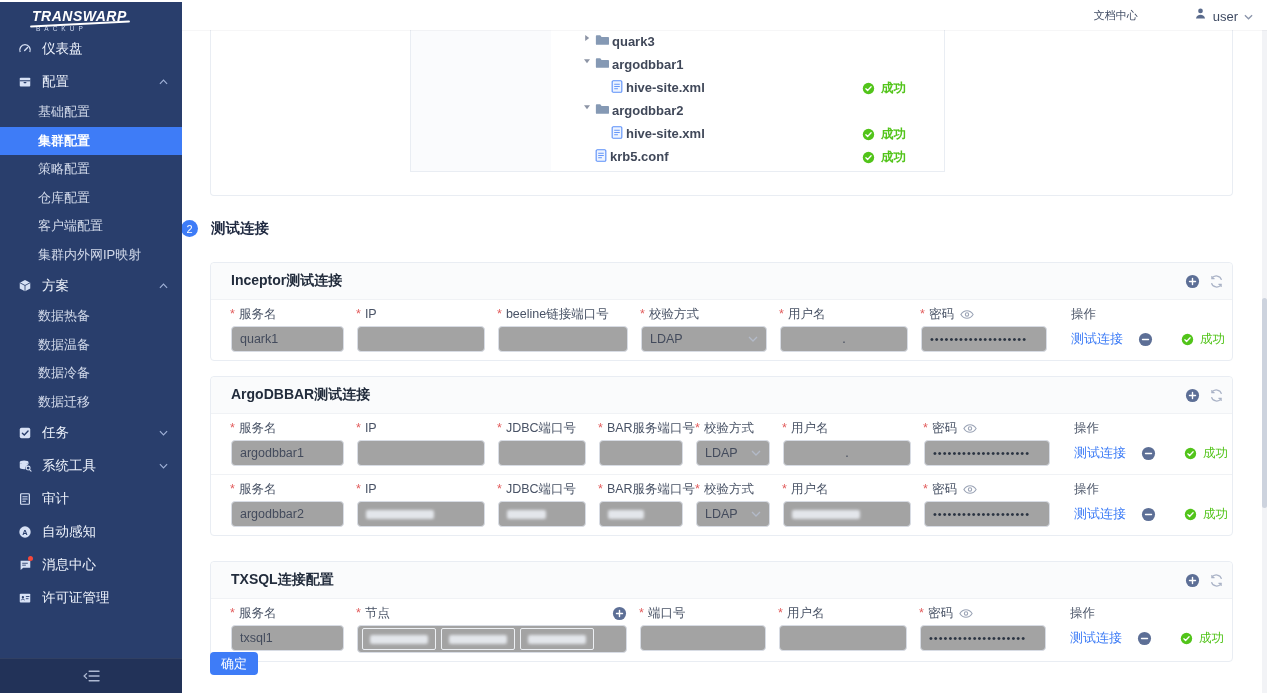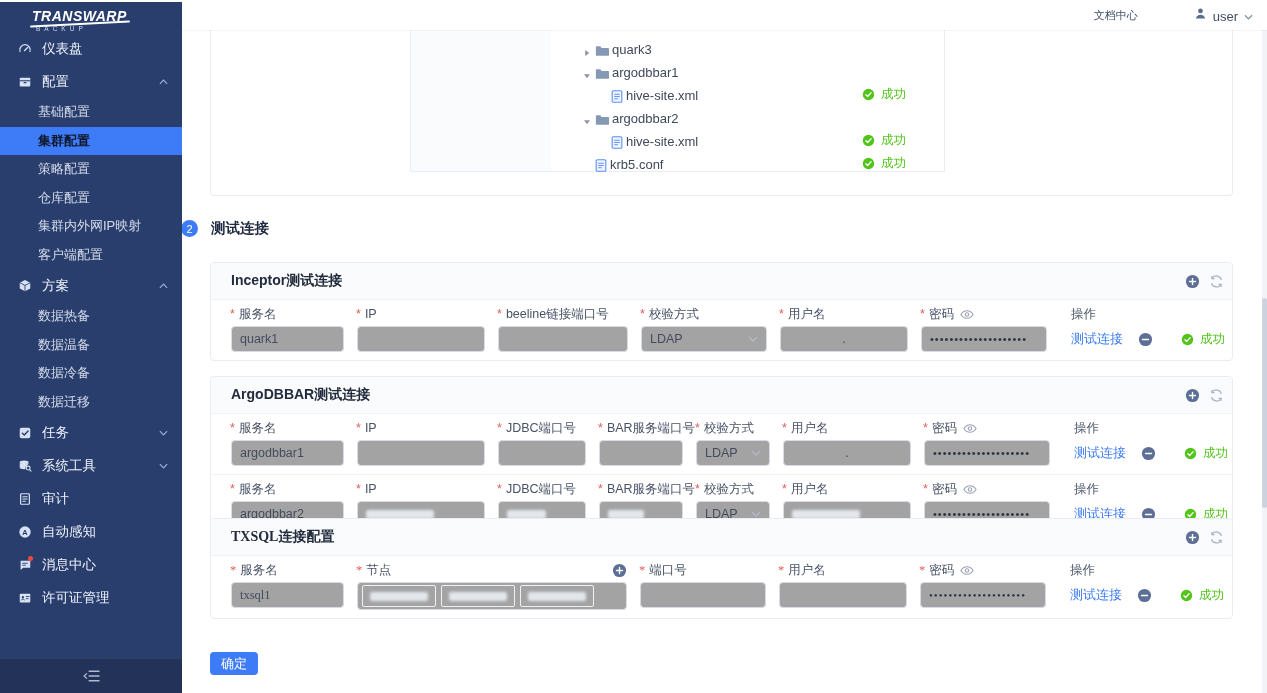--- a/index.html
+++ b/index.html
@@ -12,51 +12,51 @@
   .logo-word{font-size:14px;font-weight:bold;font-style:italic;color:#fff;letter-spacing:.5px;margin-left:32px;line-height:14px;}
   .logo-line{position:absolute;left:30px;top:21px;width:100px;height:1.5px;background:#fff;transform:rotate(-3deg);border-radius:1px;}
   .logo-sub{font-size:6.5px;letter-spacing:4px;color:#cdd8ef;margin-left:36px;margin-top:2px;}
   .menu{position:absolute;top:30px;left:0;right:0;bottom:36px;overflow:hidden;}
   .mi{display:flex;align-items:center;cursor:pointer;}
   .mi .ic{width:14px;height:14px;margin-right:10px;display:flex;align-items:center;justify-content:center;flex:none;}
   .mi .lbl{white-space:nowrap;}
   .mi .chev{margin-left:auto;margin-right:14px;display:flex;}
   .mi-top{height:33px;padding-left:18px;font-size:13.5px;color:#eef3fc;}
   .mi-sub{height:28.5px;padding-left:38px;font-size:13px;color:rgba(232,238,250,.88);}
-  .mi-sub.sel{background:#3e7cf7;color:#0f172a;font-weight:bold;font-family:Liberation Serif, serif;}
+  .mi-sub.sel{background:#3e7cf7;color:#ffffff;font-weight:bold;font-family:Liberation Serif, serif;}
   .badge-dot{position:absolute;width:5px;height:5px;border-radius:50%;background:#f5483b;margin-left:10px;margin-top:-12px;}
   .side-foot{position:absolute;bottom:0;left:0;right:0;height:36px;background:#223258;border-top:1px solid rgba(255,255,255,.07);display:flex;align-items:center;justify-content:center;cursor:pointer;}
 
   
   .top-header{position:absolute;left:157px;top:0;width:1110px;height:30px;background:#fff;display:flex;align-items:center;justify-content:flex-end;box-shadow:0 1px 0 rgba(29,35,41,.04);z-index:4;}
   .doc-center{font-size:11px;color:#3f4b63;margin-right:56px;cursor:pointer;}
   .user-box{display:flex;align-items:flex-end;margin-right:14px;cursor:pointer;}
   .user-box .uname{font-size:13px;color:#3f4b63;margin:0 6px 0 6px;}
 
   
   .tree-card{position:absolute;left:210px;top:30px;width:1023px;height:166px;border:1px solid #e9edf3;border-top:none;border-radius:0 0 4px 4px;background:#fff;box-sizing:border-box;}
   .tree-panel{position:absolute;left:199px;top:0;width:535px;height:142px;border:1px solid #e9edf3;border-top:none;box-sizing:border-box;display:flex;background:#fff;}
   .tree-left{width:140px;background:#fafbfd;flex:none;}
   .tree-list{flex:1;padding:4px 0 0 32px;box-sizing:border-box;}
-  .tnode{display:flex;align-items:flex-end;height:23px;font-size:13px;color:#404859;cursor:pointer;}
+  .tnode{display:flex;align-items:flex-start;height:23px;font-size:13px;color:#404859;cursor:pointer;font-weight:bold;}
   .tnode .caret{width:12px;display:flex;align-items:center;flex:none;}
   .tnode .ticon{display:flex;align-items:center;margin-right:3px;flex:none;}
   .tnode.lvl2{padding-left:28px;}
   .tstatus{margin-left:auto;margin-right:38px;display:flex;align-items:center;gap:6px;color:#52c41a;font-size:12.5px;}
 
   
   .step{position:absolute;left:181px;top:219px;display:flex;align-items:center;}
   .step-circle{width:17px;height:17px;border-radius:50%;background:#3e7cf7;color:#fff;font-size:11px;display:flex;align-items:center;justify-content:center;flex:none;}
   .step-title{font-size:14.5px;font-weight:bold;color:#1f2940;margin-left:13px;}
 
   
   .sec{position:absolute;left:210px;width:1023px;border:1px solid #e9edf3;border-radius:4px;background:#fff;box-sizing:border-box;}
   #sections .sec:nth-of-type(1){top:262px;}
   #sections .sec:nth-of-type(2){top:376px;}
-  #sections .sec:nth-of-type(3){top:518px;font-family:Liberation Serif, serif;}
+  #sections .sec:nth-of-type(3){top:561px;}
   .sec-header{height:36px;background:#fafbfc;border-bottom:1px solid #f0f2f5;display:flex;align-items:center;padding:0 8px 0 20px;border-radius:4px 4px 0 0;}
   .sec-title{font-size:14px;font-weight:bold;color:#222c3c;}
   .sec-icons{margin-left:auto;display:flex;align-items:center;gap:9px;}
   .sec-icons span{display:flex;cursor:pointer;}
   .form-row{display:flex;align-items:flex-start;padding:6px 8px 8px 20px;}
   .form-row.divided{border-bottom:1px solid #f0f2f5;}
   .fld{flex:none;margin-right:13px;}
   .fld-label{height:16px;display:flex;align-items:center;font-size:12.5px;color:#495366;white-space:nowrap;margin-bottom:4px;position:relative;}
   .req{color:#e25b5b;margin-right:4px;margin-left:-1px;}
   .fld-label .eye{margin-left:6px;display:flex;cursor:pointer;}
@@ -129,24 +129,24 @@
         <div class="mi mi-sub sel">
           <span class="lbl">集群配置</span>
         </div>
         <div class="mi mi-sub">
           <span class="lbl">策略配置</span>
         </div>
         <div class="mi mi-sub">
           <span class="lbl">仓库配置</span>
         </div>
         <div class="mi mi-sub">
+          <span class="lbl">客户端配置</span>
+        </div>
+        <div class="mi mi-sub">
           <span class="lbl">集群内外网IP映射</span>
-        </div>
-        <div class="mi mi-sub">
-          <span class="lbl">客户端配置</span>
         </div>
         <div class="mi mi-top">
           <span class="ic">
             <span style="display:flex;align-items:center;">
               <svg width="14" height="14" viewBox="0 0 16 16">
                 <path d="M8 1l6 3.2v6.6L8 14 2 10.8V4.2z" fill="#d7e1f5"></path>
                 <path d="M8 7.4v6.6M2 4.2l6 3.2 6-3.2" stroke="#293e6c" stroke-width="1" fill="none"></path>
               </svg>
             </span>
           </span>

